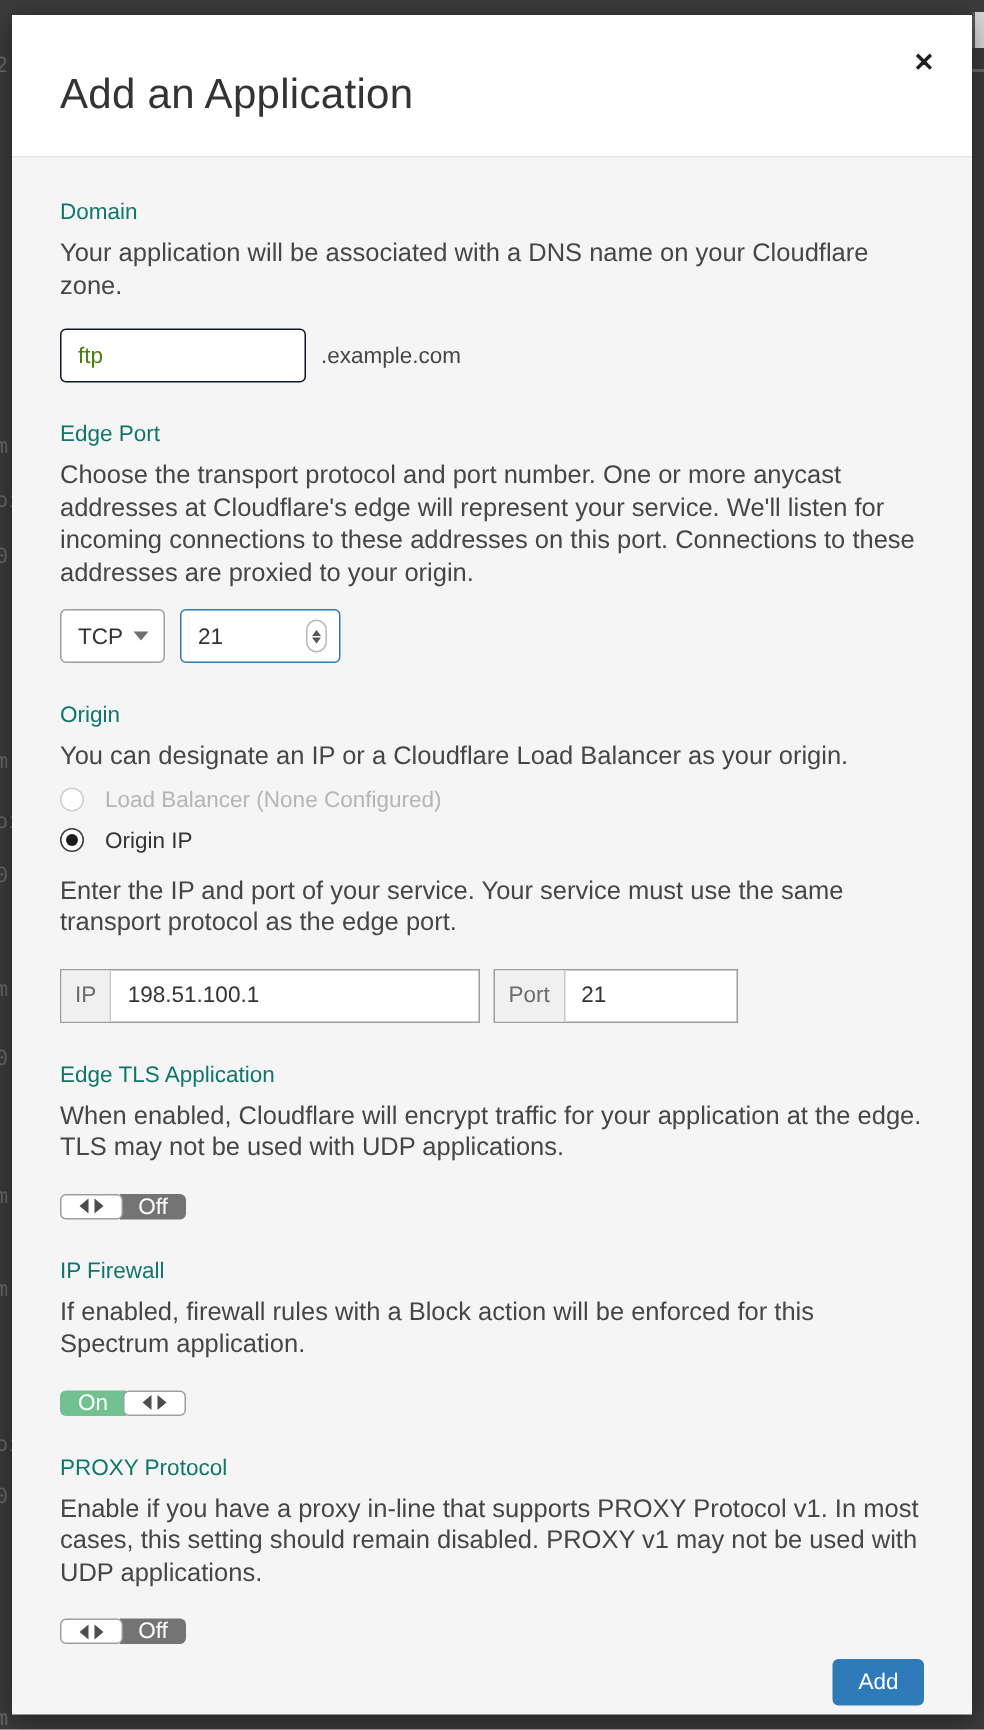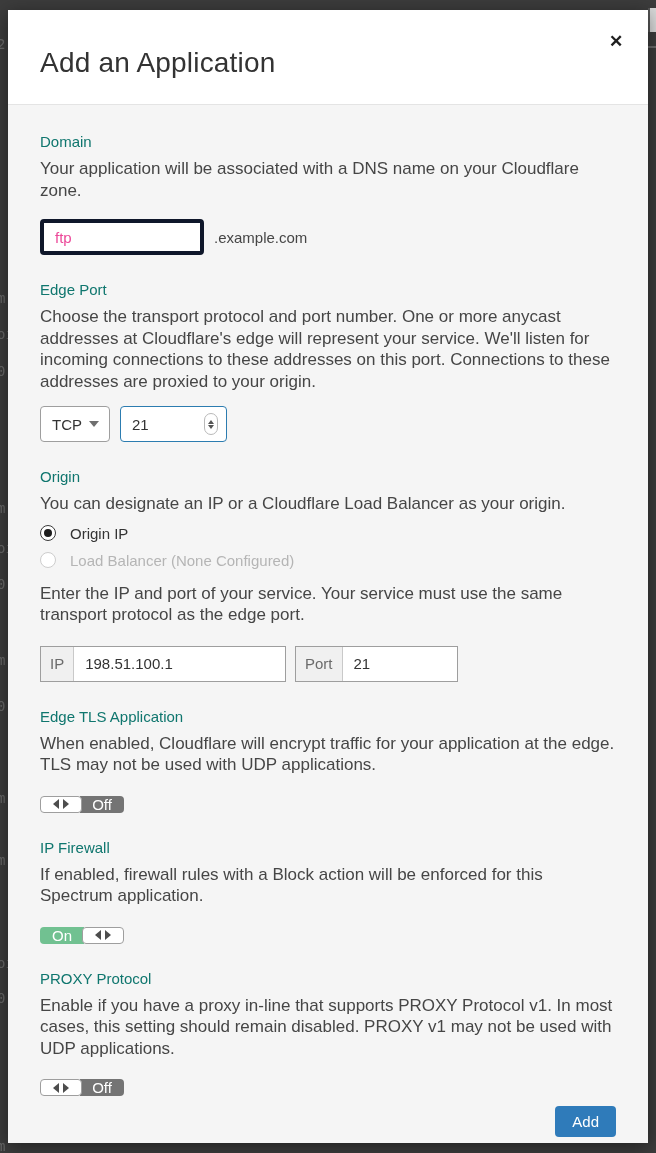--- a/index.html
+++ b/index.html
@@ -41,22 +41,22 @@
     flex:1 1 auto; padding:28px 32px 0 32px; display:flex; flex-direction:column;
     overflow:hidden;
   }
   .sec-label { font-size:15px; font-weight:400; color:#0f766e; margin-top:26px; }
   .sec-label.first { margin-top:0; }
   .desc { font-size:17px; color:#464646; line-height:21.5px; margin-top:8px; max-width:585px; }
 
   
   .row { display:flex; align-items:center; margin-top:18px; }
   .text-input {
-    height:36px; background:#fff; border:4px solid #0f172a; border-radius:4px;
-    font-family:inherit; font-size:15px; color:#ec4899; padding:0 11px; outline:none;
+    height:36px; background:#fff; border:1px solid #0f172a; border-radius:4px;
+    font-family:inherit; font-size:15px; color:#4d7c0f; padding:0 11px; outline:none;
   }
   .domain-input { width:164px; }
   .suffix { font-size:15px; color:#464646; margin-left:10px; }
 
   .select-box {
     width:70px; height:36px; background:#fff; border:1px solid #9e9e9e; border-radius:4px;
     display:flex; align-items:center; justify-content:space-between;
     padding:0 10px 0 11px; cursor:pointer; margin-right:10px;
   }
   .select-box .val { font-size:15px; color:#333; }
@@ -90,21 +90,21 @@
   
   .prefix-input { display:flex; height:36px; border:1px solid #9e9e9e; background:#fff; }
   .prefix-input .prefix {
     background:#f0f0f0; color:#6b6b6b; font-size:15px; display:flex; align-items:center;
     padding:0 9px; border-right:1px solid #c9c9c9;
   }
   .prefix-input input {
     border:none; outline:none; font-family:inherit; font-size:15px; color:#333;
     padding:0 11px; background:transparent;
   }
-  .ip-box { width:246px; margin-right:9px; }
+  .ip-box { width:280px; margin-right:9px; }
   .ip-box input { width:226px; }
   .oport-box { width:163px; }
   .oport-box input { width:100px; }
 
   
   .toggle { display:flex; width:84px; height:36px; margin-top:20px; border-radius:4px; cursor:pointer; }
   .toggle .handle {
     width:42px; background:#fff; border:1px solid #9e9e9e; border-radius:4px;
     display:flex; align-items:center; justify-content:center; z-index:1;
   }
@@ -175,26 +175,26 @@
         <span class="stepper">
           <span class="tri-up"></span>
           <span class="tri-dn"></span>
         </span>
       </div>
     </div>
 
     <div class="sec-label">Origin</div>
     <div class="desc">You can designate an IP or a Cloudflare Load Balancer as your origin.</div>
     <div class="radio-row">
+      <span class="radio disabled"></span>
+      <span class="radio-label disabled">Load Balancer (None Configured)</span>
+    </div>
+    <div class="radio-row">
       <span class="radio checked"></span>
       <span class="radio-label">Origin IP</span>
-    </div>
-    <div class="radio-row">
-      <span class="radio disabled"></span>
-      <span class="radio-label disabled">Load Balancer (None Configured)</span>
     </div>
     <div class="desc" style="margin-top:14px;">Enter the IP and port of your service. Your service must use the same transport protocol as the edge port.</div>
     <div class="row" style="margin-top:20px;">
       <div class="prefix-input ip-box">
         <span class="prefix">IP</span>
         <input type="text" value="198.51.100.1" style="">
       </div>
       <div class="prefix-input oport-box">
         <span class="prefix">Port</span>
         <input type="text" value="21" style="">

